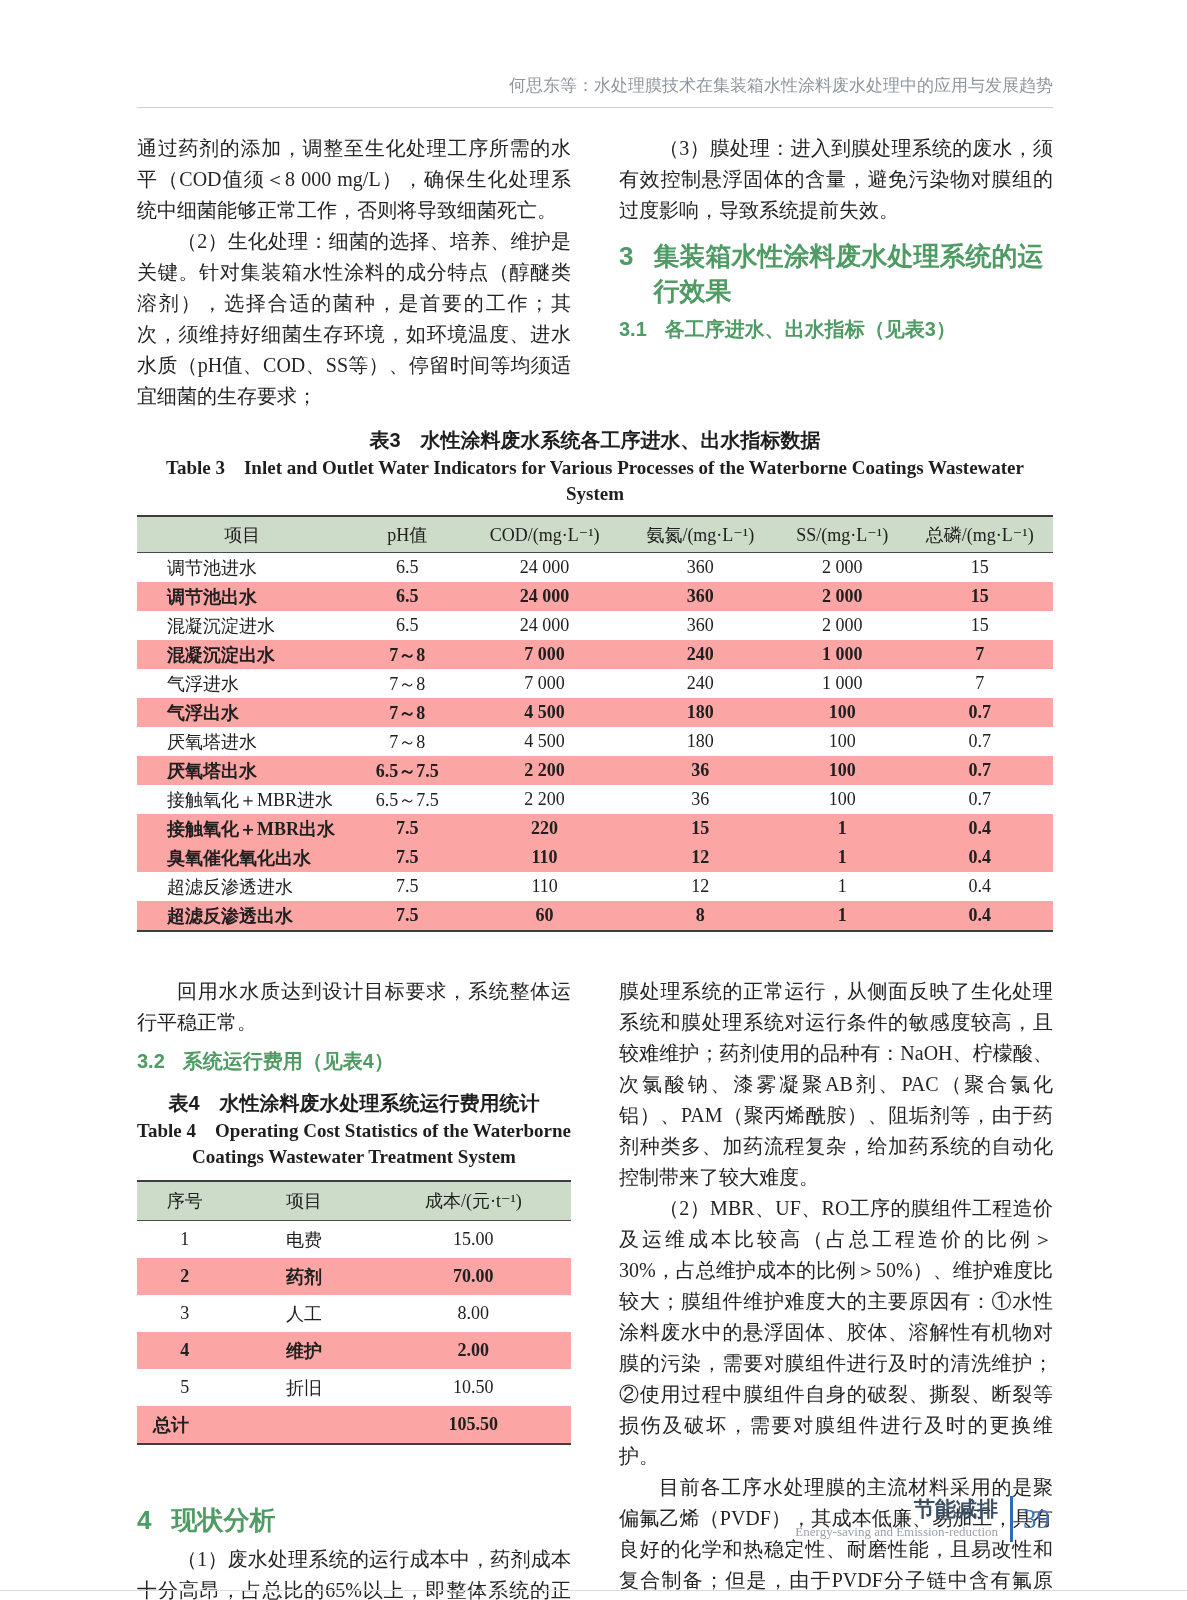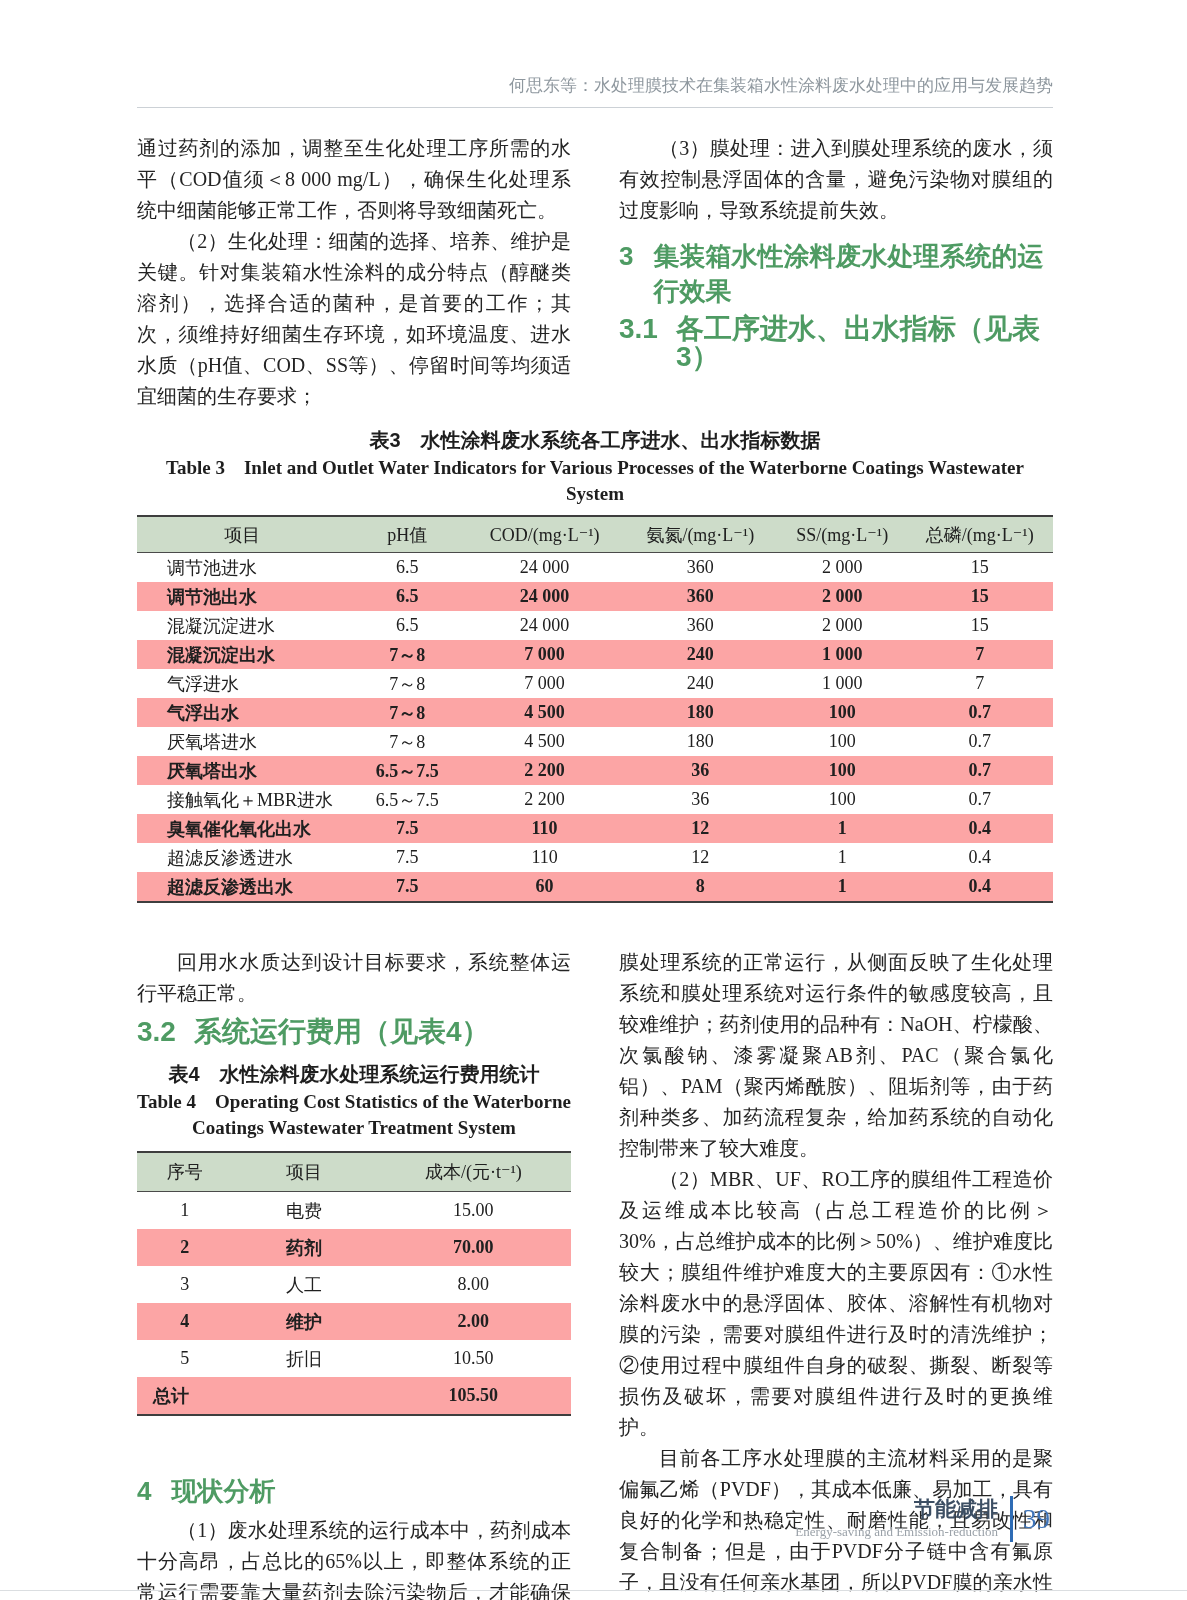--- a/index.html
+++ b/index.html
@@ -47,21 +47,21 @@
     font-size:26px; line-height:35px;
     margin:13px 0 6px 0;
     text-align:left;
   }
   .h-sec .num { flex:0 0 auto; margin-right:20px; }
   .h-sub {
     display:flex;
     font-family:"Liberation Sans","DejaVu Sans",sans-serif;
     font-weight:bold;
     color:#4e9b63;
-    font-size:28px; line-height:28px;
+    font-size:20px; line-height:28px;
     margin:6px 0 0 0;
   }
   .h-sub .num { flex:0 0 auto; margin-right:18px; }
 
   
   .tbl-title-zh {
     text-align:center;
     font-family:"Liberation Sans","DejaVu Sans",sans-serif;
     font-weight:bold;
     font-size:20px; line-height:26px;
@@ -254,20 +254,28 @@
             </tr>
             <tr>
               <td class="first">接触氧化＋MBR进水</td>
               <td>6.5～7.5</td>
               <td>2 200</td>
               <td>36</td>
               <td>100</td>
               <td>0.7</td>
             </tr>
             <tr class="band">
+              <td class="first">接触氧化＋MBR出水</td>
+              <td>7.5</td>
+              <td>220</td>
+              <td>15</td>
+              <td>1</td>
+              <td>0.4</td>
+            </tr>
+            <tr class="band">
               <td class="first">臭氧催化氧化出水</td>
               <td>7.5</td>
               <td>110</td>
               <td>12</td>
               <td>1</td>
               <td>0.4</td>
             </tr>
             <tr>
               <td class="first">超滤反渗透进水</td>
               <td>7.5</td>

